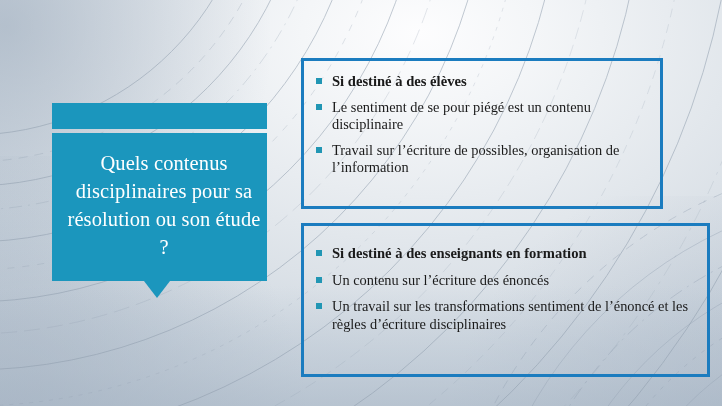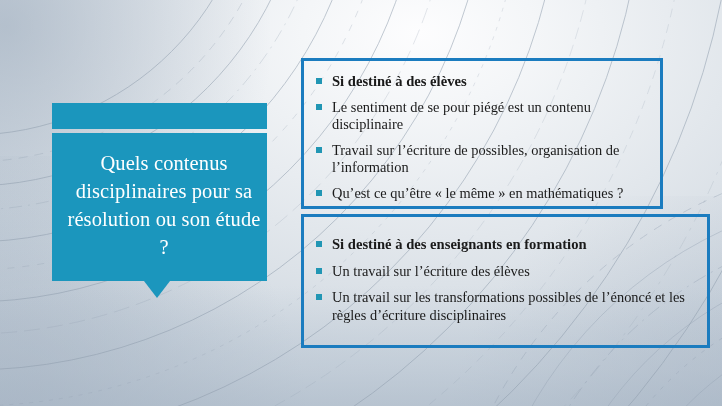--- a/index.html
+++ b/index.html
@@ -95,22 +95,22 @@
     box-sizing: border-box;
     border: 3px solid #1b7cbf;
     background: transparent;
     padding: 10px 14px 10px 10px;
   }
   #box-eleves {
     left: 301px; top: 42px;
     width: 362px; height: 151px; margin-top: 16px;
   }
   #box-enseignants {
-    left: 301px; top: 214px;
-    width: 409px; height: 134px;
+    left: 301px; top: 223px;
+    width: 409px; height: 154px;
   }
   .bullet-list {
     list-style: none;
     margin: 0;
     padding: 0;
   }
   .bullet-item {
     position: relative;
     padding-left: 18px;
     margin-bottom: 7px;
@@ -191,37 +191,33 @@
         <span>Si destiné à des élèves</span>
       </li>
       <li class="bullet-item">
         <span class="bullet-marker"></span>
         <span>Le sentiment de se pour piégé est un contenu disciplinaire</span>
       </li>
       <li class="bullet-item">
         <span class="bullet-marker"></span>
         <span>Travail sur l’écriture de possibles, organisation de l’information</span>
       </li>
-      <li class="bullet-item">
-        <span class="bullet-marker"></span>
-        <span>Qu’est ce qu’être « le même » en mathématiques ?</span>
-      </li>
     </ul>
   </div>
 
   <div id="box-enseignants" class="content-box">
     <ul class="bullet-list">
       <li class="bullet-item bold">
         <span class="bullet-marker"></span>
         <span>Si destiné à des enseignants en formation</span>
       </li>
       <li class="bullet-item">
         <span class="bullet-marker"></span>
-        <span>Un travail sur l’écriture des élèves</span>
-      </li>
-      <li class="bullet-item">
-        <span class="bullet-marker"></span>
-        <span>Un travail sur les transformations possibles de l’énoncé et les règles d’écriture disciplinaires</span>
+        <span>Un contenu sur l’écriture des énoncés</span>
+      </li>
+      <li class="bullet-item">
+        <span class="bullet-marker"></span>
+        <span>Un travail sur les transformations sentiment de l’énoncé et les règles d’écriture disciplinaires</span>
       </li>
     </ul>
   </div>
 
 </div>
 
 </body></html>

